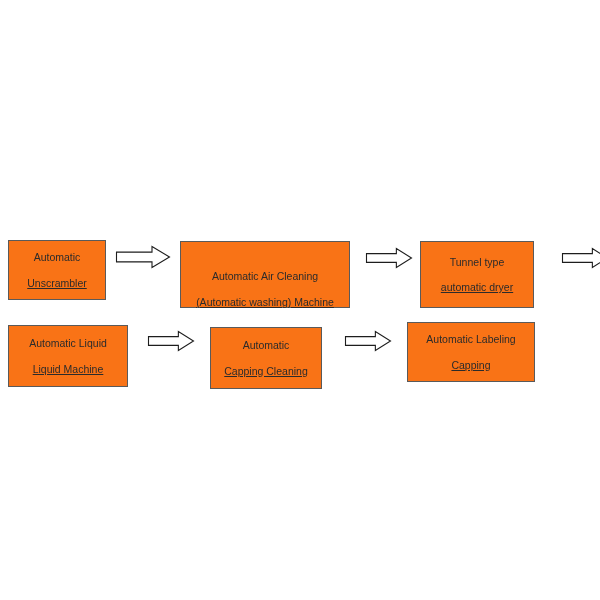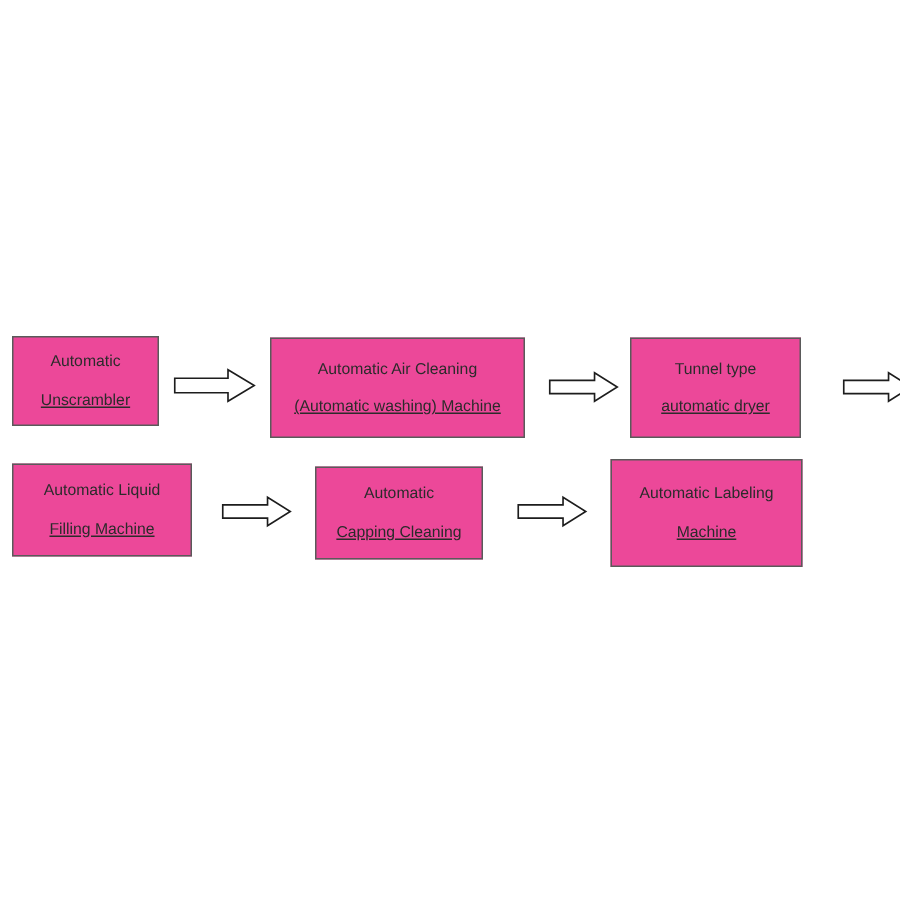--- a/index.html
+++ b/index.html
@@ -14,29 +14,30 @@
     position: relative;
     width: 600px;
     height: 600px;
     background: #ffffff;
     overflow: hidden;
   }
   .node {
     position: absolute;
     box-sizing: border-box;
     border: 1px solid #5a5a5a;
-    background: #ec4899;
+    background: #f97316;
     display: flex;
     flex-direction: column;
     align-items: center;
     justify-content: center;
     text-align: center;
     color: #2b2b2b;
     font-size: 10.5px;
     line-height: 1;
+    margin-top: 16px;
   }
   .node .line {
     display: block;
     white-space: nowrap;
   }
   .node .line + .line {
     margin-top: 15px;
     text-decoration: underline;
   }
   .arrow {
@@ -54,21 +55,21 @@
   }
 </style>
 </head>
 <body>
 
 <div id="canvas">
     <div class="node" style="left: 8px; top: 224px; width: 98px; height: 60px;">
       <span class="line">Automatic</span>
       <span class="line">Unscrambler</span>
     </div>
-    <div class="node" style="left: 180px; top: 225px; width: 170px; height: 67px;">
+    <div class="node" style="left: 180px; top: 225px; width: 170px; height: 67px; justify-content: flex-end;">
       <span class="line">Automatic Air Cleaning</span>
       <span class="line">(Automatic washing) Machine</span>
     </div>
     <div class="node" style="left: 420px; top: 225px; width: 114px; height: 67px;">
       <span class="line">Tunnel type</span>
       <span class="line">automatic dryer</span>
     </div>
     <div class="arrow" style="left: 116px; top: 246px;">
       <svg width="54" height="22" viewBox="0 0 54 22">
         <path d="M 0.5 6.16 L 36 6.16 L 36 0.5 L 53.5 11 L 36 21.5 L 36 15.84 L 0.5 15.84 Z"></path>
@@ -79,29 +80,29 @@
         <path d="M 0.5 5.6000000000000005 L 30.36 5.6000000000000005 L 30.36 0.5 L 45.5 10 L 30.36 19.5 L 30.36 14.399999999999999 L 0.5 14.399999999999999 Z"></path>
       </svg>
     </div>
     <div class="arrow" style="left: 562px; top: 248px;">
       <svg width="46" height="20" viewBox="0 0 46 20">
         <path d="M 0.5 5.6000000000000005 L 30.36 5.6000000000000005 L 30.36 0.5 L 45.5 10 L 30.36 19.5 L 30.36 14.399999999999999 L 0.5 14.399999999999999 Z"></path>
       </svg>
     </div>
     <div class="node" style="left: 8px; top: 309px; width: 120px; height: 62px;">
       <span class="line">Automatic Liquid</span>
-      <span class="line">Filling Machine</span>
+      <span class="line">Liquid Machine</span>
     </div>
     <div class="node" style="left: 210px; top: 311px; width: 112px; height: 62px;">
       <span class="line">Automatic</span>
       <span class="line">Capping Cleaning</span>
     </div>
-    <div class="node" style="left: 407px; top: 306px; width: 128px; height: 72px;">
+    <div class="node" style="left: 407px; top: 306px; width: 128px; height: 60px;">
       <span class="line">Automatic Labeling</span>
-      <span class="line">Machine</span>
+      <span class="line">Capping</span>
     </div>
     <div class="arrow" style="left: 148px; top: 331px;">
       <svg width="46" height="20" viewBox="0 0 46 20">
         <path d="M 0.5 5.6000000000000005 L 30.36 5.6000000000000005 L 30.36 0.5 L 45.5 10 L 30.36 19.5 L 30.36 14.399999999999999 L 0.5 14.399999999999999 Z"></path>
       </svg>
     </div>
     <div class="arrow" style="left: 345px; top: 331px;">
       <svg width="46" height="20" viewBox="0 0 46 20">
         <path d="M 0.5 5.6000000000000005 L 30.36 5.6000000000000005 L 30.36 0.5 L 45.5 10 L 30.36 19.5 L 30.36 14.399999999999999 L 0.5 14.399999999999999 Z"></path>
       </svg>

